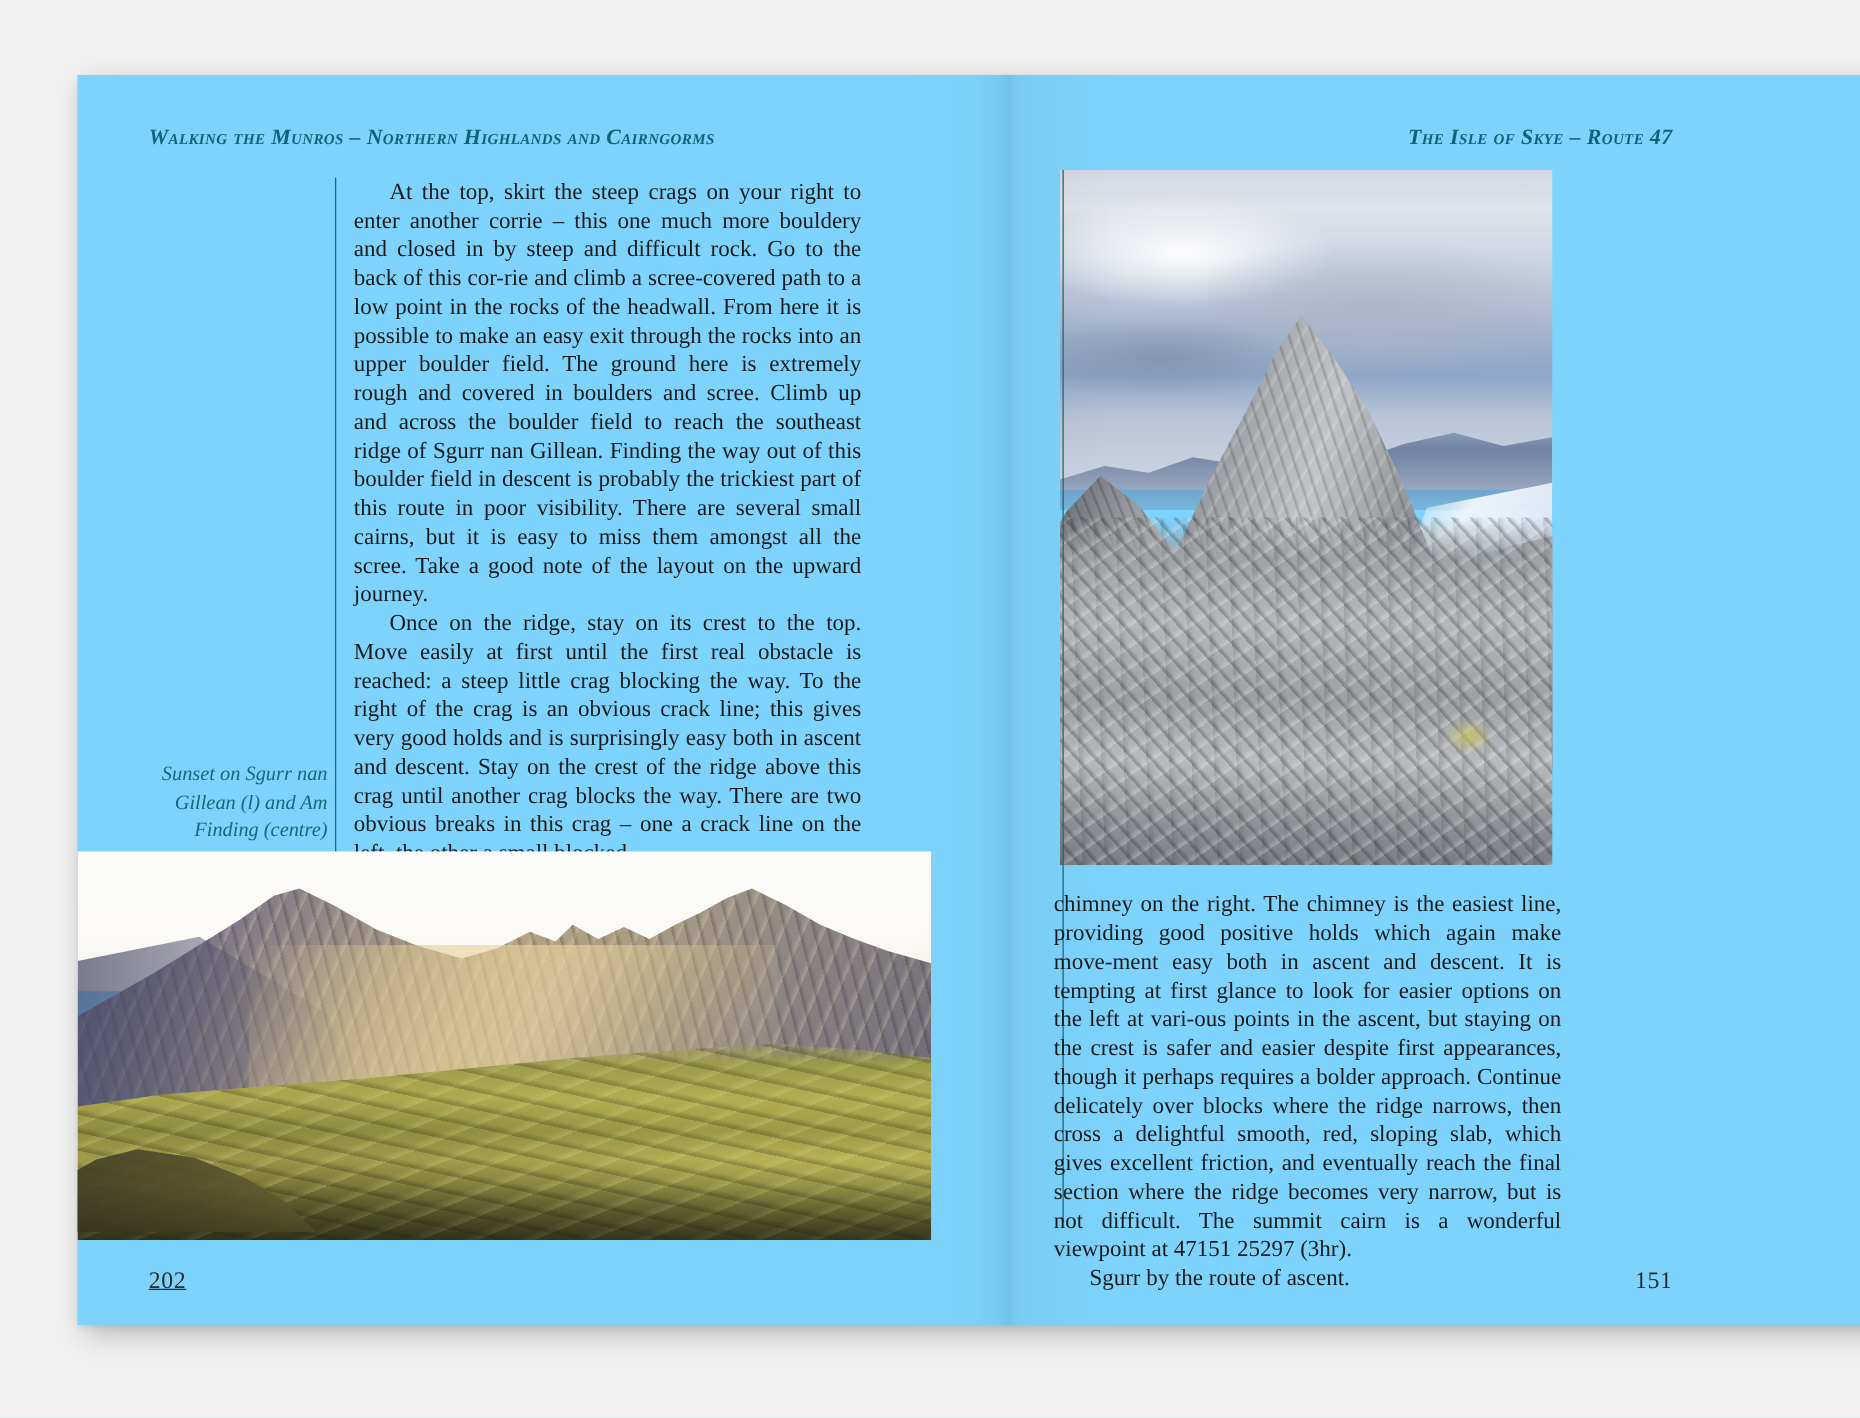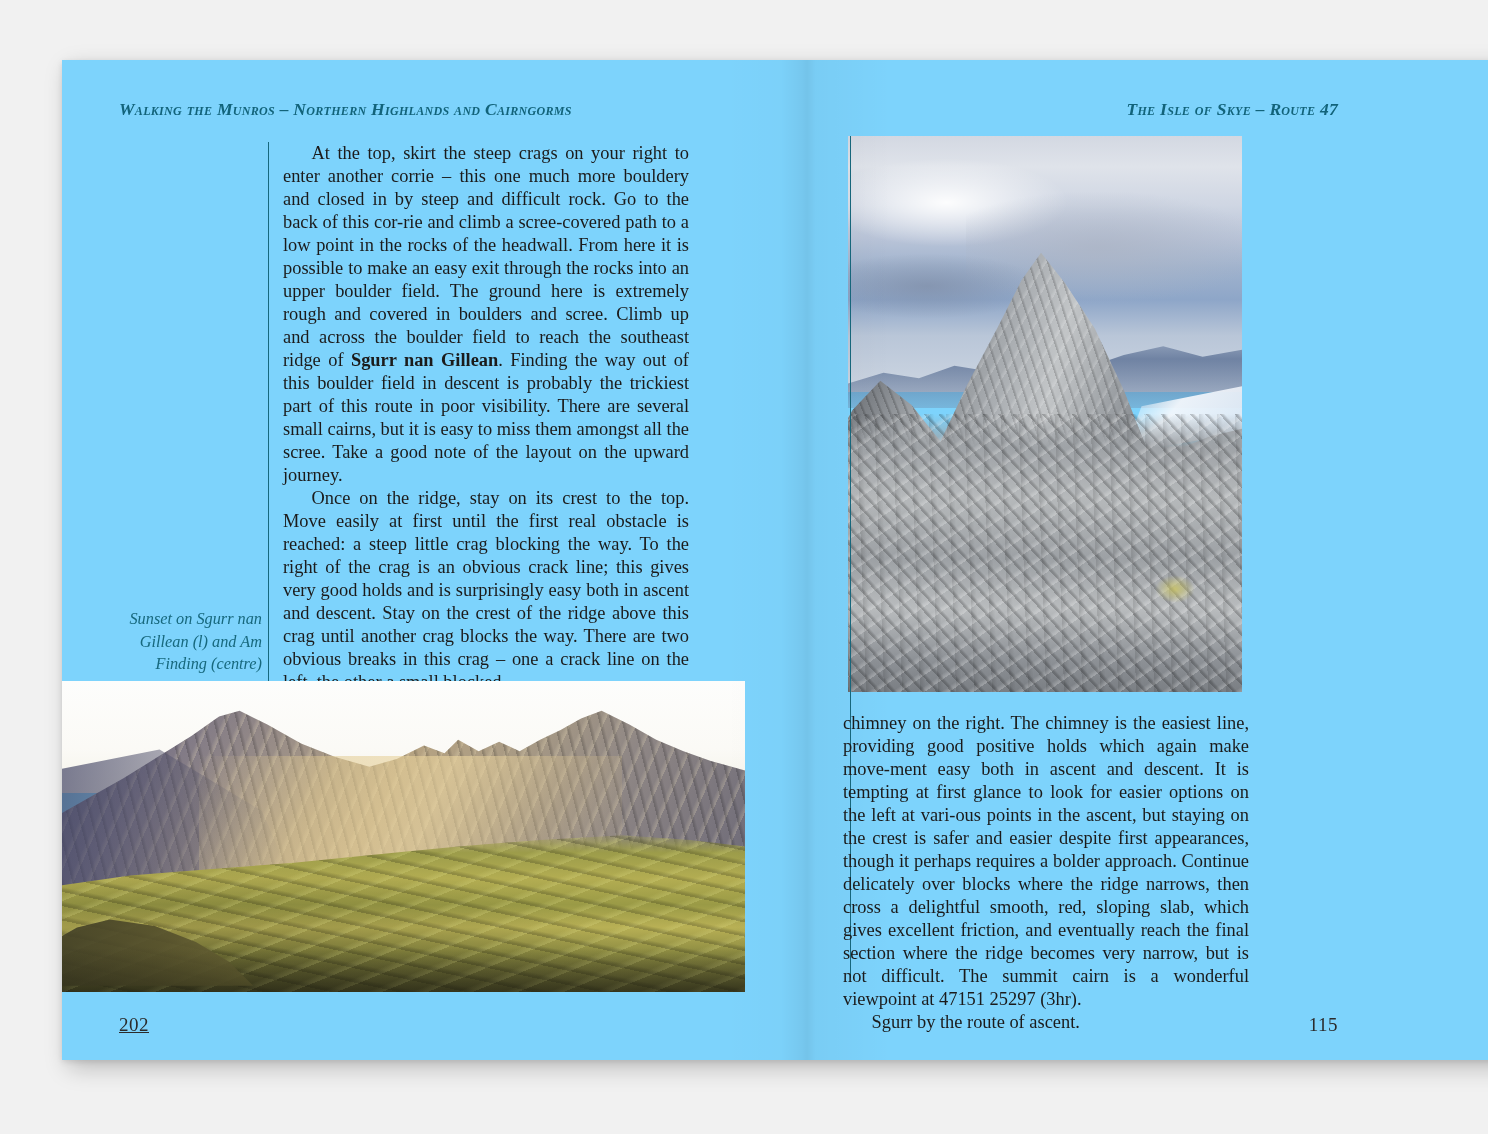--- a/index.html
+++ b/index.html
@@ -93,21 +93,21 @@
     font-family: "Liberation Serif", serif;
     font-size: 18.4px;
     line-height: 23.0px;
     color: #1b1b1b;
     text-align: justify;
     text-justify: inter-word;
     hyphens: manual;
   }
   .bodycol p { margin: 0; }
   .bodycol p.indent { text-indent: 1.55em; }
-  .bodycol b { font-weight: bold; }
+  .bodycol b { font-weight: normal; }
 
   #body-left {
     left: 221px;
     top: 82px;
     width: 406px;
   }
   #body-right {
     left: 132px;
     top: 652px;
     width: 406px;
@@ -361,17 +361,17 @@
     </div>
 
     <div class="caption-rule" id="rule-right"></div>
 
 
     <div class="bodycol" id="body-right">
       <p>chimney on the right. The chimney is the easiest line, providing good positive holds which again make move-ment easy both in ascent and descent. It is tempting at first glance to look for easier options on the left at vari-ous points in the ascent, but staying on the crest is safer and easier despite first appearances, though it perhaps requires a bolder approach. Continue delicately over blocks where the ridge narrows, then cross a delightful smooth, red, sloping slab, which gives excellent friction, and eventually reach the final section where the ridge becomes very narrow, but is not difficult. The summit cairn is a wonderful viewpoint at 47151 25297 (3hr).</p>
       <p class="indent">Sgurr by the route of ascent.</p>
     </div>
 
-    <div class="folio" id="folio-right">115</div>
+    <div class="folio" id="folio-right">151</div>
   </div>
 
   <div id="gutter"></div>
 </div>
 
 </body></html>

